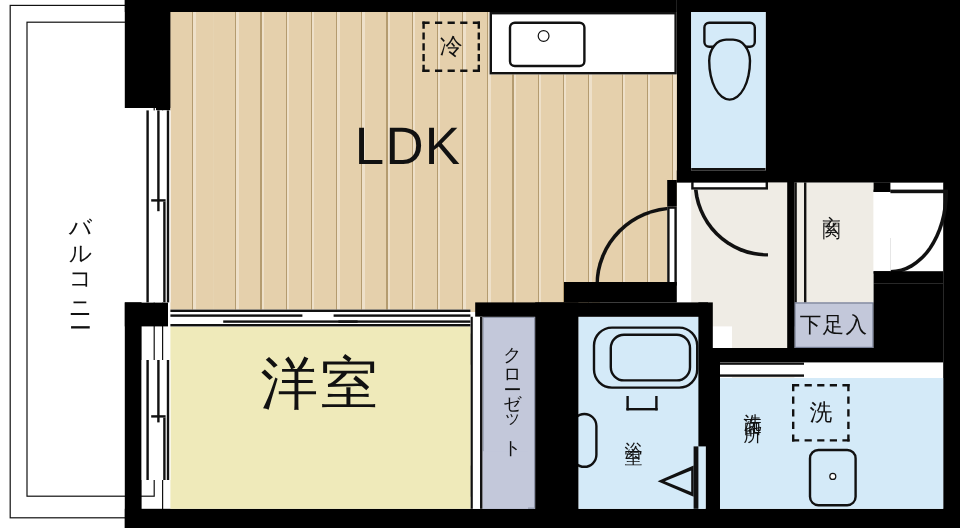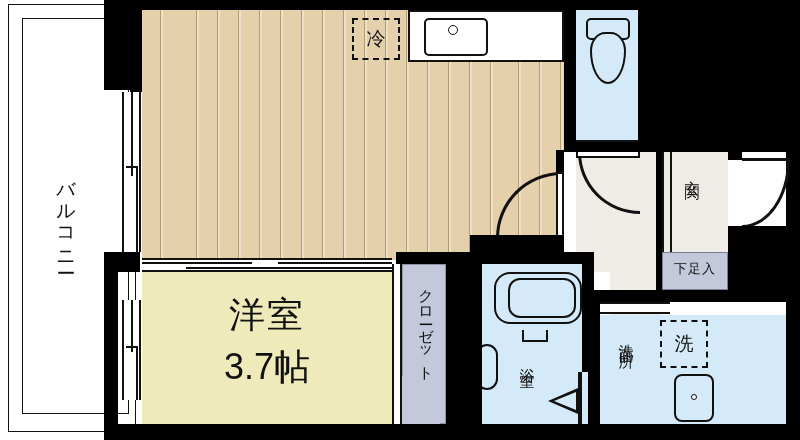--- a/index.html
+++ b/index.html
@@ -46,25 +46,25 @@
     font-weight:400;
   }
   .lbl-v{
     writing-mode:vertical-rl;
     text-orientation:upright;
     white-space:pre;
     letter-spacing:2px;
   }
   .ldk-name{font-size:44px;letter-spacing:1px;font-weight:500;}
   .ldk-size{font-size:40px;letter-spacing:0px;font-weight:500;}
-  .room-name{font-size:36px;letter-spacing:2px;font-weight:500;}
+  .room-name{font-size:48px;letter-spacing:2px;font-weight:500;}
   .room-size{font-size:36px;font-weight:500;}
   .sm{font-size:19px;}
   .xsm{font-size:15px;}
-  .tiny{font-size:13px;}
+  .tiny{font-size:18px;}
 
   
   .dashbox{
     border:2.5px dashed #111;
     display:flex;align-items:center;justify-content:center;
     background:transparent;
   }
   .dashbox span{font-size:19px;color:#111;}
 
   
@@ -134,20 +134,21 @@
     <div class="ldk-planks"></div>
   </div>
   <div class="abs fill-ldk" style="left:178px;top:10px;width:322px;height:250px;overflow:hidden;">
     <div class="ldk-planks"></div>
   </div>
 
   <div class="abs fill-ldk" style="left:500px;top:10px;width:64px;height:225px;overflow:hidden;">
     <div class="ldk-planks"></div>
   </div>
 
+  <div class="lbl ldk-name" style="left:240px;top:100px;width:200px;">LDK</div>
 
   <div class="abs dashbox" style="left:352px;top:18px;width:48px;height:42px;">
     <span>冷</span>
   </div>
 
   <div class="abs sink-counter" style="left:408px;top:10px;width:156px;height:52px;"></div>
   <div class="abs sink-basin" style="left:424px;top:18px;width:64px;height:38px;"></div>
   <div class="abs faucet" style="left:448px;top:25px;width:10px;height:10px;"></div>
 
   <div class="abs fill-white" style="left:118px;top:92px;width:24px;height:160px;background:#fff;"></div>
@@ -236,21 +237,20 @@
     </div>
   </div>
   <div class="abs" style="left:362px;top:388px;">
     <div class="arrowL">
       <div class="arrowL-in"></div>
     </div>
   </div>
 
   <div class="abs fill-room" style="left:142px;top:272px;width:250px;height:152px;"></div>
   <div class="lbl room-name" style="left:167px;top:296px;width:200px;">洋室</div>
-  <div class="lbl room-size" style="left:167px;top:348px;width:200px;">3.7帖</div>
 
   <div class="abs slide-h" style="left:142px;top:258px;width:250px;height:14px;"></div>
   <div class="abs hair" style="left:142px;top:262px;width:110px;height:2px;"></div>
   <div class="abs hair" style="left:186px;top:267px;width:112px;height:2px;"></div>
   <div class="abs hair" style="left:278px;top:262px;width:114px;height:2px;"></div>
   <div class="abs hair" style="left:282px;top:267px;width:110px;height:2px;"></div>
 
   <div class="abs fill-white" style="left:118px;top:300px;width:24px;height:100px;"></div>
   <div class="abs hair" style="left:122px;top:300px;width:2px;height:100px;"></div>
   <div class="abs hair" style="left:131px;top:300px;width:2px;height:52px;"></div>

